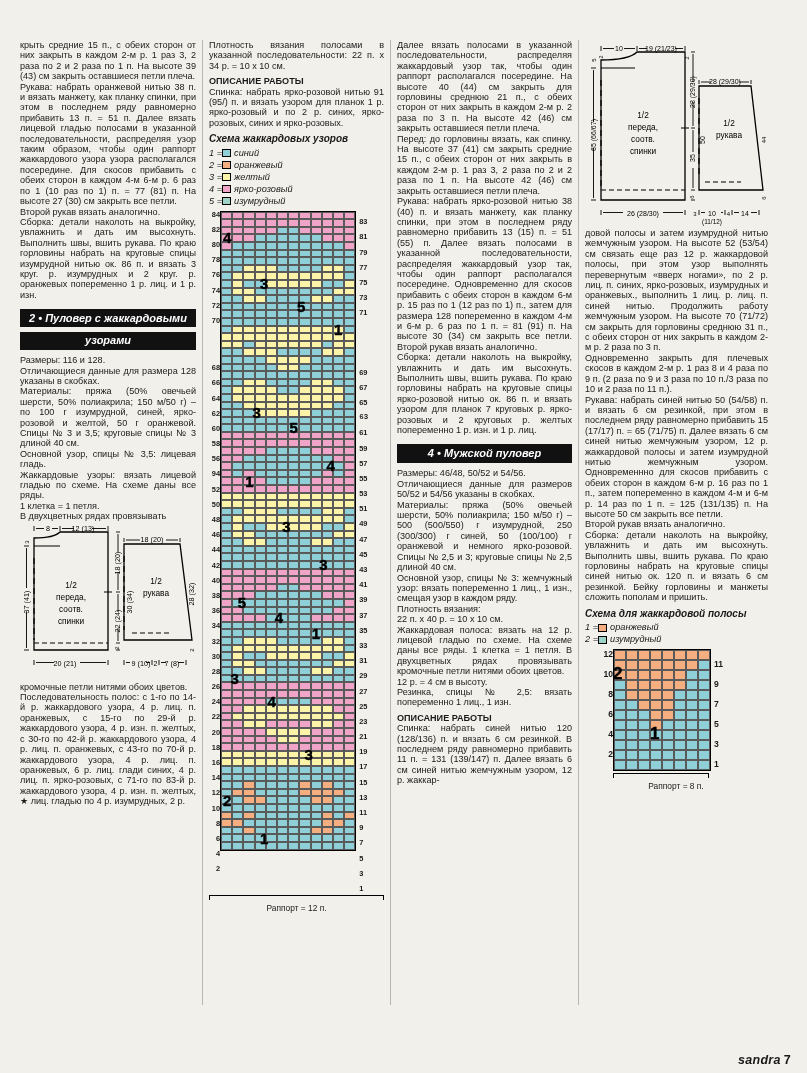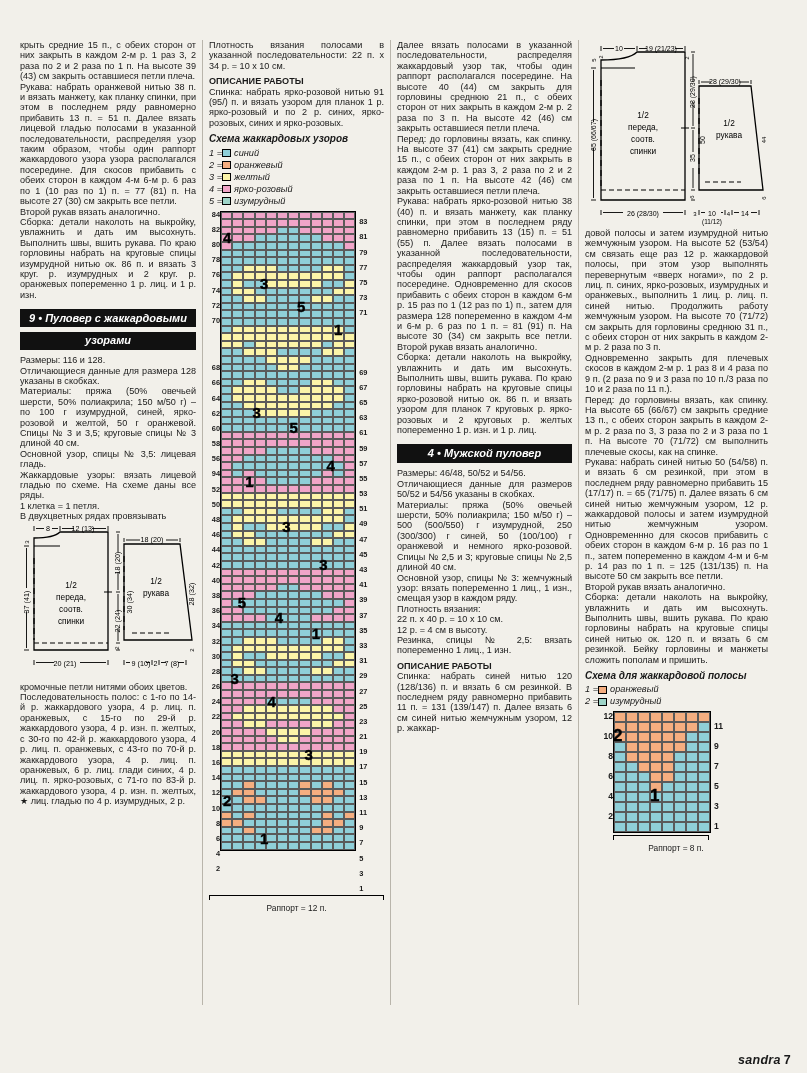--- a/index.html
+++ b/index.html
@@ -146,21 +146,21 @@
 
 <div class="page">
   <div class="columns">
 
     <div class="col">
       <p>крыть средние 15 п., с обеих сторон от них закрыть в каждом 2-м р. 1 раз 3, 2 раза по 2 и 2 раза по 1 п. На высоте 39 (43) см закрыть оставшиеся петли плеча.</p>
       <p>Рукава: набрать оранжевой нитью 38 п. и вязать манжету, как планку спинки, при этом в последнем ряду равномерно прибавить 13 п. = 51 п. Далее вязать лицевой гладью полосами в указанной последовательности, распределяя узор таким образом, чтобы один раппорт жаккардового узора узора располагался посередине. Для скосов прибавить с обеих сторон в каждом 4-м 6-м р. 6 раз по 1 (10 раз по 1) п. = 77 (81) п. На высоте 27 (30) см закрыть все петли.</p>
       <p>Второй рукав вязать аналогично.</p>
       <p>Сборка: детали наколоть на выкройку, увлажнить и дать им высохнуть. Выполнить швы, вшить рукава. По краю горловины набрать на круговые спицы изумрудной нитью ок. 86 п. и вязать 3 круг. р. изумрудных и 2 круг. р. оранжевых попеременно 1 р. лиц. и 1 р. изн.</p>
 
-      <div class="banner two-line">9 • Пуловер с жаккардовыми</div>
+      <div class="banner two-line">2 • Пуловер с жаккардовыми</div>
       <div class="banner-l2">узорами</div>
 
       <p>Размеры: 116 и 128.</p>
       <p>Отличающиеся данные для размера 128 указаны в скобках.</p>
       <p>Материалы: пряжа (50% овечьей шерсти, 50% полиакрила; 150 м/50 г) – по 100 г изумрудной, синей, ярко-розовой и желтой, 50 г оранжевой. Спицы № 3 и 3,5; круговые спицы № 3 длиной 40 см.</p>
       <p>Основной узор, спицы № 3,5: лицевая гладь.</p>
       <p>Жаккардовые узоры: вязать лицевой гладью по схеме. На схеме даны все ряды.</p>
       <p>1 клетка = 1 петля.</p>
       <p>В двухцветных рядах провязывать</p>
 
@@ -1389,21 +1389,21 @@
               <div style="height: 7.6px; line-height: 7.6px;">73</div>
               <div style="height: 7.6px; line-height: 7.6px;"></div>
               <div style="height: 7.6px; line-height: 7.6px;">71</div>
               <div style="height: 7.6px; line-height: 7.6px;"></div>
               <div style="height: 7.6px; line-height: 7.6px; margin-top: 44px;">69</div>
               <div style="height: 7.6px; line-height: 7.6px;"></div>
               <div style="height: 7.6px; line-height: 7.6px;">67</div>
               <div style="height: 7.6px; line-height: 7.6px;"></div>
               <div style="height: 7.6px; line-height: 7.6px;">65</div>
               <div style="height: 7.6px; line-height: 7.6px;"></div>
-              <div style="height: 7.6px; line-height: 7.6px;">63</div>
+              <div style="height: 7.6px; line-height: 7.6px; font-family: Liberation Mono, monospace;">63</div>
               <div style="height: 7.6px; line-height: 7.6px;"></div>
               <div style="height: 7.6px; line-height: 7.6px;">61</div>
               <div style="height: 7.6px; line-height: 7.6px;"></div>
               <div style="height: 7.6px; line-height: 7.6px;">59</div>
               <div style="height: 7.6px; line-height: 7.6px;"></div>
               <div style="height: 7.6px; line-height: 7.6px;">57</div>
               <div style="height: 7.6px; line-height: 7.6px;"></div>
               <div style="height: 7.6px; line-height: 7.6px;">55</div>
               <div style="height: 7.6px; line-height: 7.6px;"></div>
               <div style="height: 7.6px; line-height: 7.6px;">53</div>
@@ -1492,20 +1492,21 @@
       <p>Сборка: детали наколоть на выкройку, увлажнить и дать им высохнуть. Выполнить швы, вшить рукава. По краю горловины набрать на круговые спицы ярко-розовой нитью ок. 86 п. и вязать узором для планок 7 круговых р. ярко-розовых и 2 круговых р. желтых попеременно 1 р. изн. и 1 р. лиц.</p>
 
       <div class="banner">4 • Мужской пуловер</div>
 
       <p>Размеры: 46/48, 50/52 и 54/56.</p>
       <p>Отличающиеся данные для размеров 50/52 и 54/56 указаны в скобках.</p>
       <p>Материалы: пряжа (50% овечьей шерсти, 50% полиакрила; 150 м/50 г) – 500 (500/550) г изумрудной, 250 (300/300) г синей, 50 (100/100) г оранжевой и немного ярко-розовой. Спицы № 2,5 и 3; круговые спицы № 2,5 длиной 40 см.</p>
       <p>Основной узор, спицы № 3: жемчужный узор: вязать попеременно 1 лиц., 1 изн., смещая узор в каждом ряду.</p>
       <p>Плотность вязания:</p>
       <p>22 п. x 40 р. = 10 x 10 см.</p>
+      <p>Жаккардовая полоса: вязать на 12 р. лицевой гладью по схеме. На схеме даны все ряды. 1 клетка = 1 петля. В двухцветных рядах провязывать кромочные петли нитями обоих цветов.</p>
       <p>12 р. = 4 см в высоту.</p>
       <p>Резинка, спицы № 2,5: вязать попеременно 1 лиц., 1 изн.</p>
 
       <p class="sec-head">ОПИСАНИЕ РАБОТЫ</p>
       <p>Спинка: набрать синей нитью 120 (128/136) п. и вязать 6 см резинкой. В последнем ряду равномерно прибавить 11 п. = 131 (139/147) п. Далее вязать 6 см синей нитью жемчужным узором, 12 р. жаккар-</p>
     </div>
 
     <div class="col wide">
 
       <div class="schem">
@@ -1568,21 +1569,20 @@
             <text x="58" y="102">соотв.</text>
             <text x="58" y="114">спинки</text>
             <text x="144" y="86">1/2</text>
             <text x="144" y="98">рукава</text>
           </g>
         </svg>
       </div>
 
       <p>довой полосы и затем изумрудной нитью жемчужным узором. На высоте 52 (53/54) см связать еще раз 12 р. жаккардовой полосы, при этом узор выполнять перевернутым «вверх ногами», по 2 р. лиц. п. синих, ярко-розовых, изумрудных и оранжевых., выполнить 1 лиц. р. лиц. п. синей нитью. Продолжить работу жемчужным узором. На высоте 70 (71/72) см закрыть для горловины среднюю 31 п., с обеих сторон от них закрыть в каждом 2-м р. 2 раза по 3 п.</p>
       <p>Одновременно закрыть для плечевых скосов в каждом 2-м р. 1 раз 8 и 4 раза по 9 п. (2 раза по 9 и 3 раза по 10 п./3 раза по 10 и 2 раза по 11 п.).</p>
-      <p>Перед: до горловины вязать, как спинку. На высоте 65 (66/67) см закрыть средние 13 п., с обеих сторон закрыть в каждом 2-м р. 2 раза по 3, 3 раза по 2 и 3 раза по 1 п. На высоте 70 (71/72) см выполнить плечевые скосы, как на спинке.</p>
       <p>Рукава: набрать синей нитью 50 (54/58) п. и вязать 6 см резинкой, при этом в последнем ряду равномерно прибавить 15 (17/17) п. = 65 (71/75) п. Далее вязать 6 см синей нитью жемчужным узором, 12 р. жаккардовой полосы и затем изумрудной нитью жемчужным узором. Одновременнно для скосов прибавить с обеих сторон в каждом 6-м р. 16 раз по 1 п., затем попеременно в каждом 4-м и 6-м р. 14 раз по 1 п. = 125 (131/135) п. На высоте 50 см закрыть все петли.</p>
       <p>Второй рукав вязать аналогично.</p>
       <p>Сборка: детали наколоть на выкройку, увлажнить и дать им высохнуть. Выполнить швы, вшить рукава. По краю горловины набрать на круговые спицы синей нитью ок. 120 п. и вязать 6 см резинкой. Бейку горловины и манжеты сложить пополам и пришить.</p>
 
       <div class="chart-title">Схема для жаккардовой полосы</div>
       <div>
         <div class="legend-row">
           <span>1</span>&nbsp;=
           <span class="swatch" style="background:#f5ae80"></span>
           <span>оранжевый</span>

